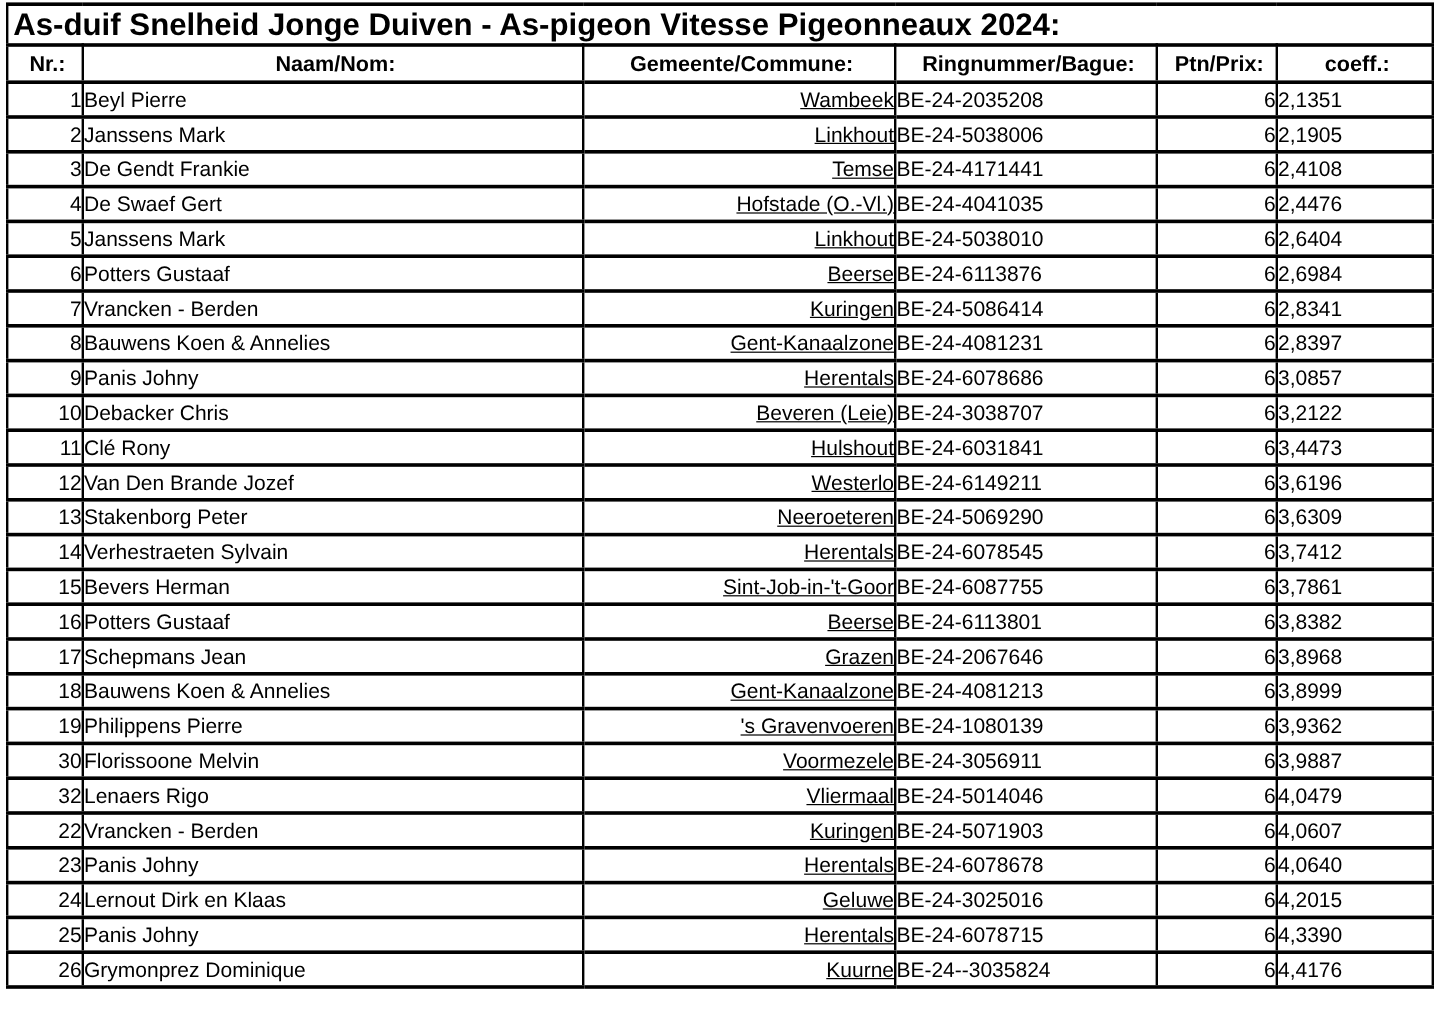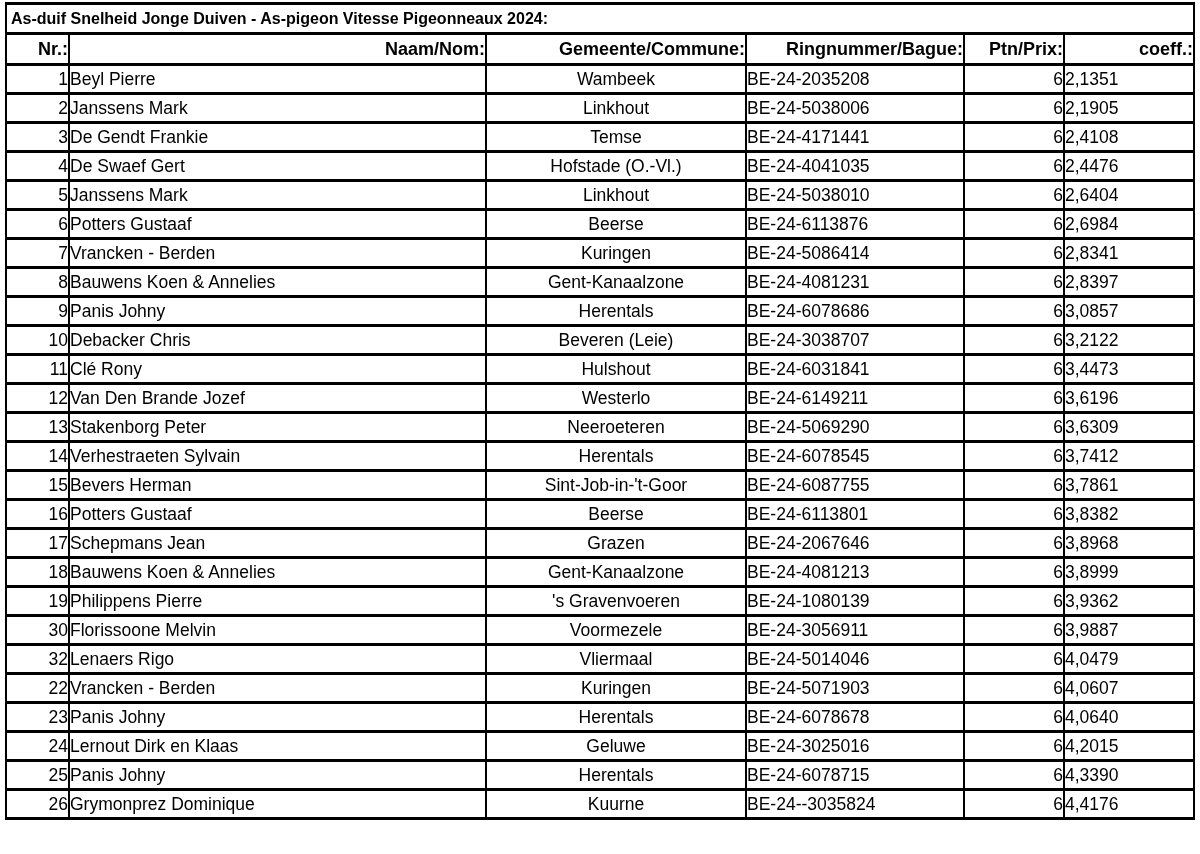--- a/index.html
+++ b/index.html
@@ -31,38 +31,38 @@
     border-bottom: 3px solid #000;
     overflow: hidden;
     white-space: nowrap;
     font-size: 17.5px;
     vertical-align: middle;
     padding: 0;
   }
   tr.title-row td {
     height: 27px;
     font-weight: bold;
-    font-size: 16px;
+    font-size: 26px;
     text-align: left;
     padding-left: 4px;
     letter-spacing: 0px;
   }
   tr.header-row th {
     height: 28px;
     font-weight: bold;
     font-size: 18px;
-    text-align: right;
+    text-align: center;
     padding-left: 4px;
   }
   tbody tr {
     height: 29px;
   }
   td.c0 { text-align: right; padding-right: 3px; }
   td.c1 { text-align: left;  padding-left: 5px; }
-  td.c2 { text-align: center;  padding-left: 5px; }
+  td.c2 { text-align: right;  padding-left: 5px; text-decoration: underline; }
   td.c3 { text-align: left;  padding-left: 5px; }
   td.c4 { text-align: right; padding-right: 4px; }
   td.c5 { text-align: left; padding-right: 5px; }
 </style>
 </head>
 <body>
 
 <div class="sheet">
   <table class="results">
     <colgroup>

